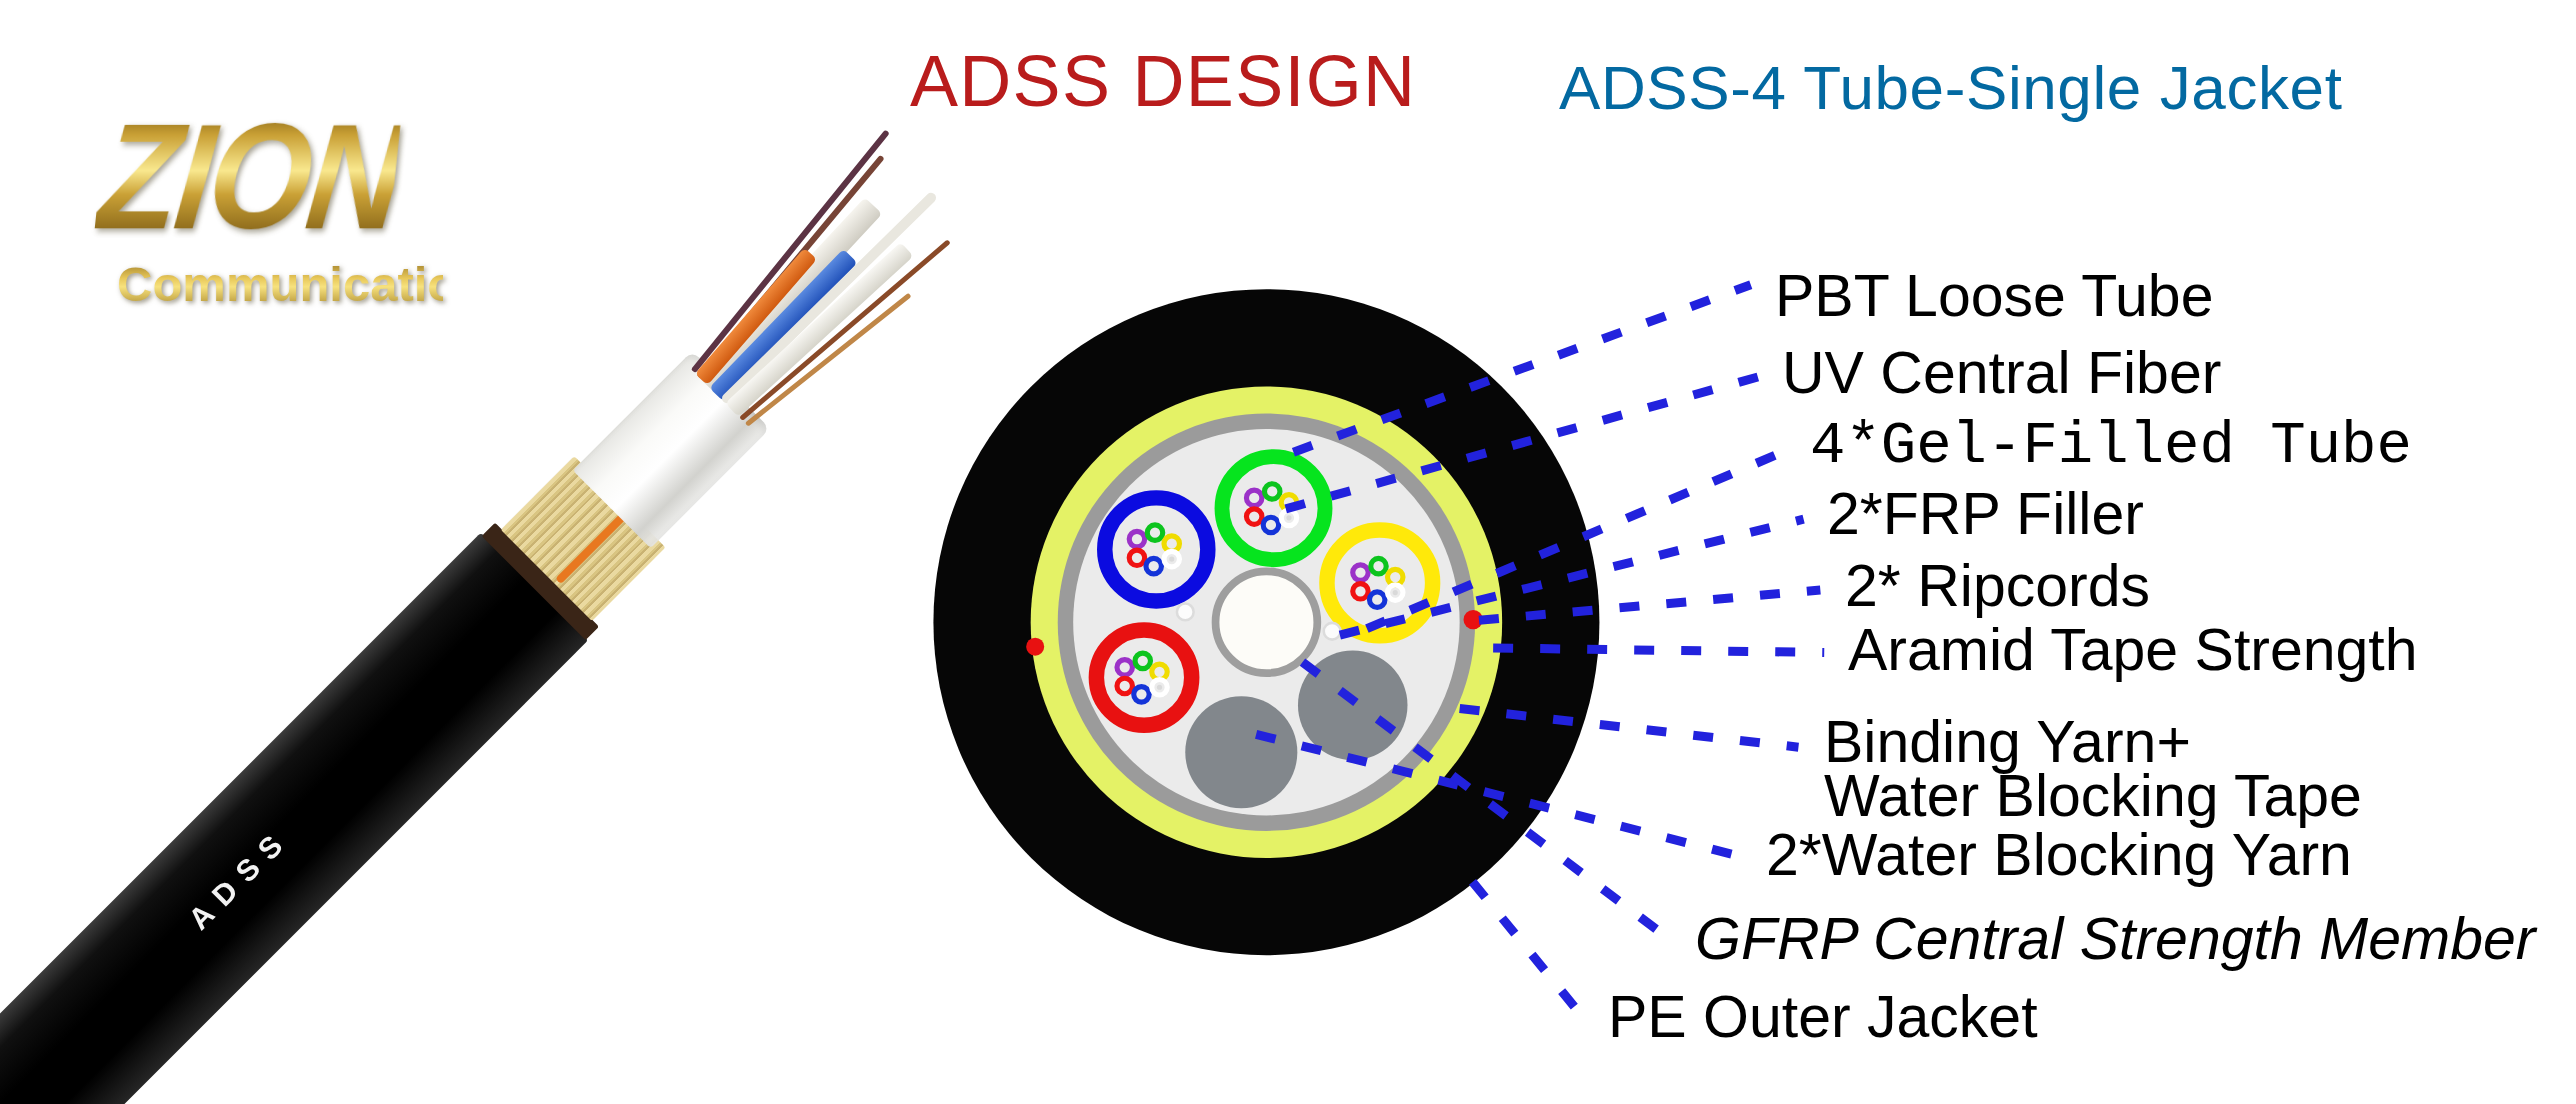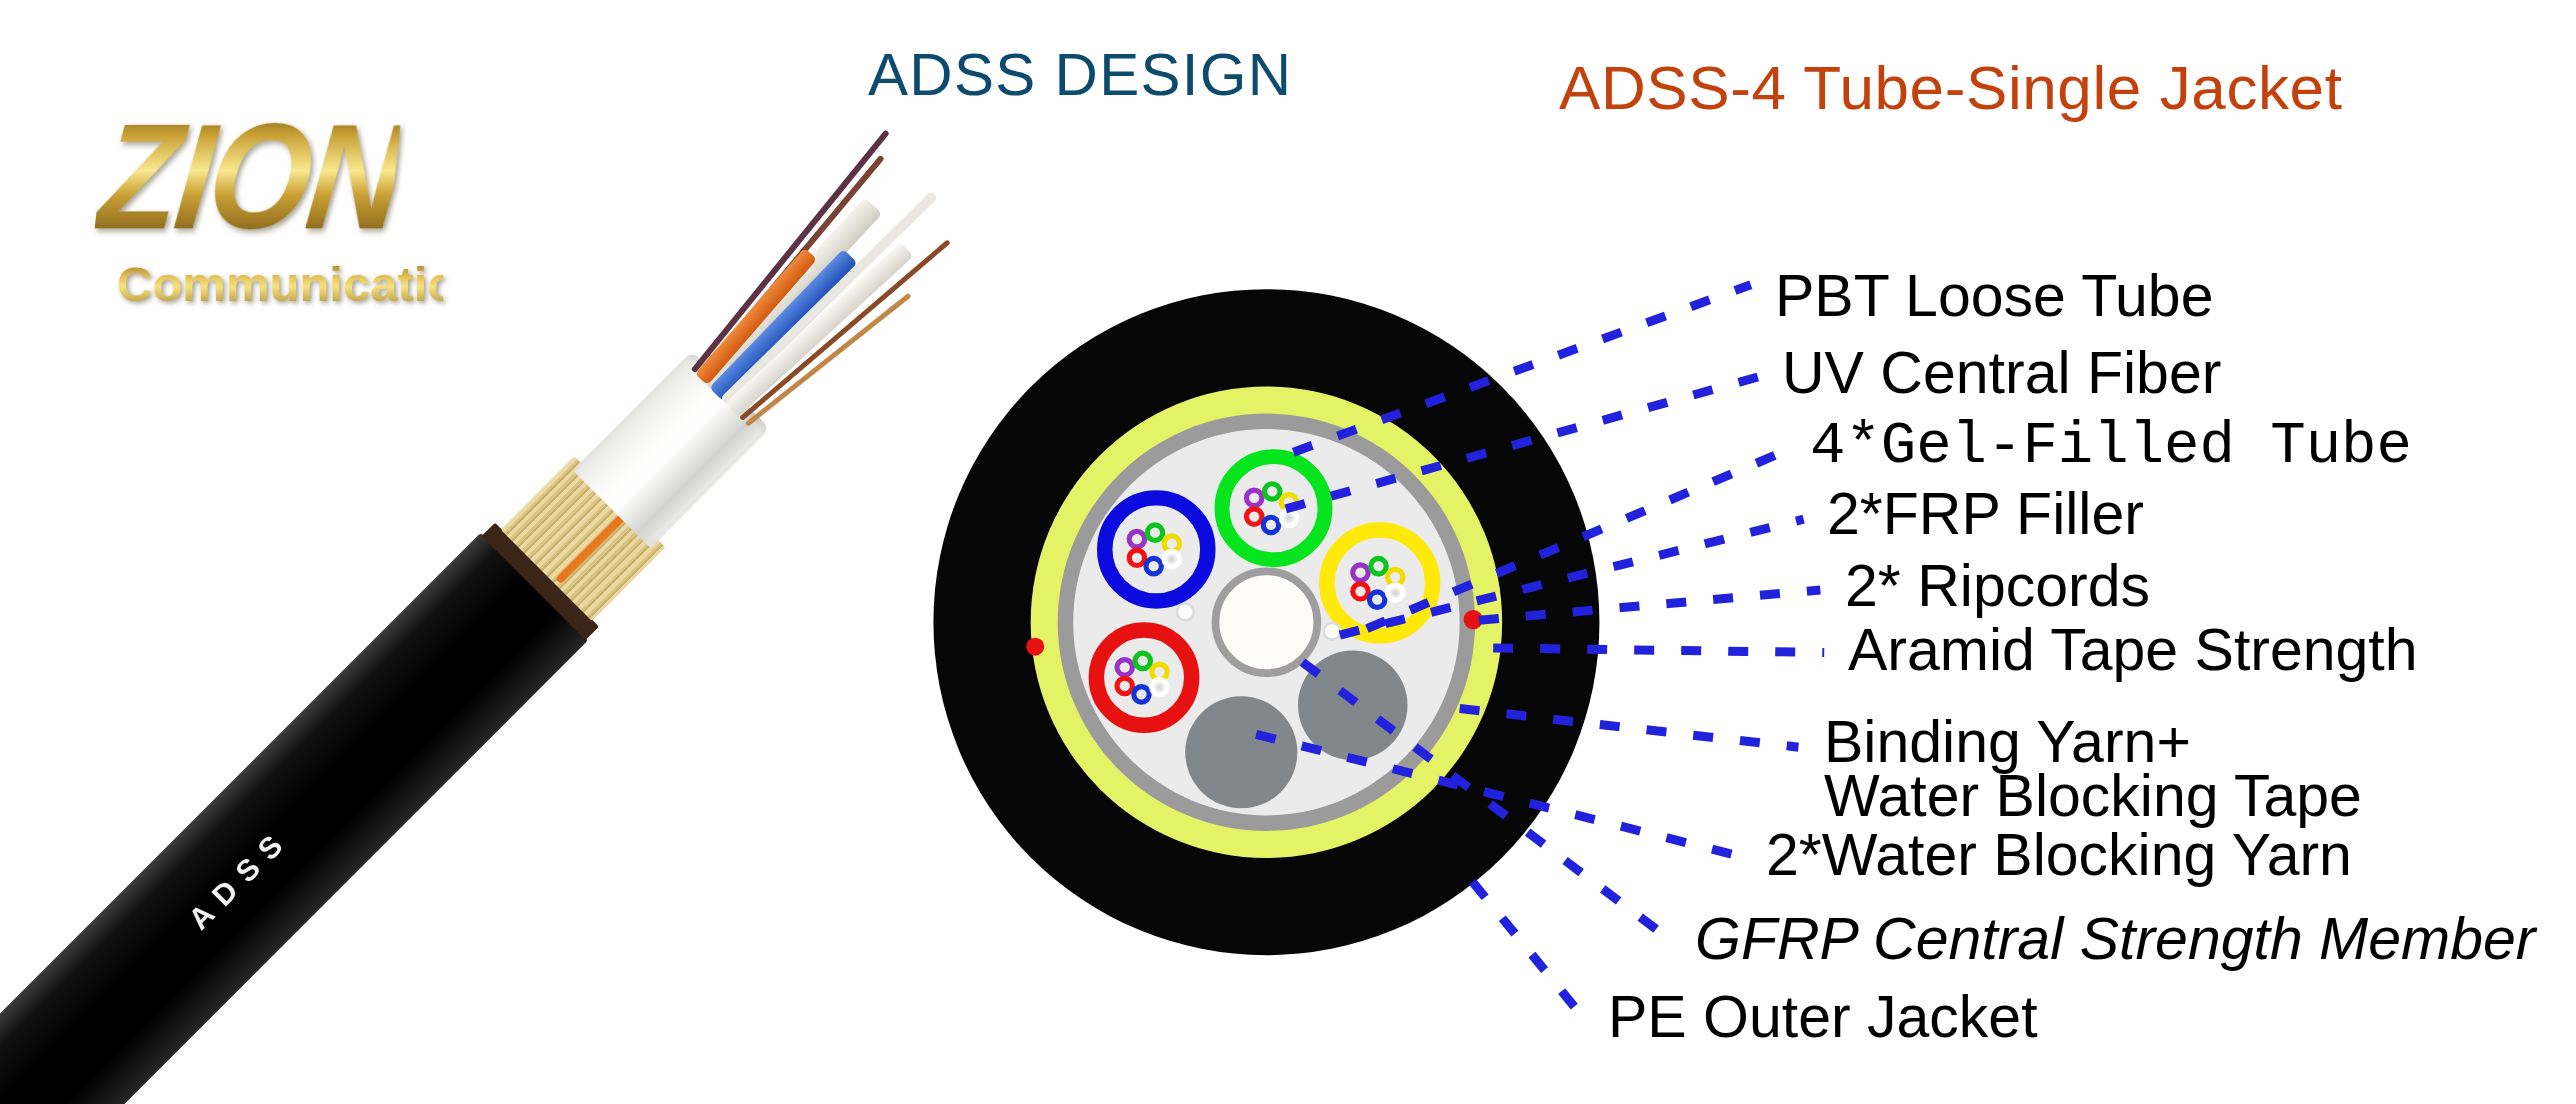--- a/index.html
+++ b/index.html
@@ -3,26 +3,26 @@
 <meta charset="utf-8">
 <style>
   html,body{margin:0;padding:0;}
   body{
     width:2576px;height:1104px;position:relative;overflow:hidden;
     background:#ffffff;
     font-family:"Liberation Sans", sans-serif;
   }
   
   .page-title{
-    position:absolute;left:868px;top:40px;
-    font-size:60px;color:#0c4a6e;letter-spacing:1.3px;white-space:nowrap;
+    position:absolute;left:910px;top:40px;
+    font-size:72px;color:#b91c1c;letter-spacing:1.3px;white-space:nowrap;
   }
   .page-subtitle{
     position:absolute;left:1559px;top:52px;
-    font-size:62px;color:#c2410c;letter-spacing:0.6px;white-space:nowrap;
+    font-size:62px;color:#0369a1;letter-spacing:0.6px;white-space:nowrap;
   }
   
   .logo{position:absolute;left:108px;top:102px;width:335px;}
   .logo-brand{
     font-size:149px;line-height:1;font-weight:800;font-style:italic;
     letter-spacing:-3.9px;
     transform:skewX(-6deg) scaleX(0.88);transform-origin:0 0;
     background:linear-gradient(180deg,#6e4f0a 0%,#c9a035 22%,#f9e88e 46%,#caa136 62%,#8a681a 88%,#6e4f0a 100%);
     -webkit-background-clip:text;background-clip:text;color:transparent;
     filter:drop-shadow(3.2px 3.9px 3.2px rgba(60,50,20,.45));

